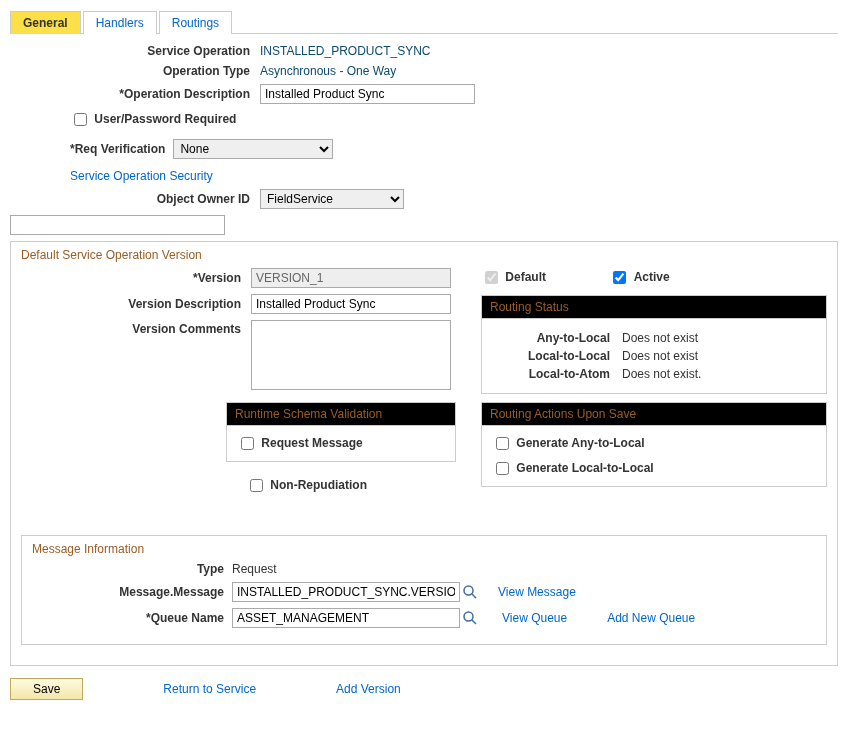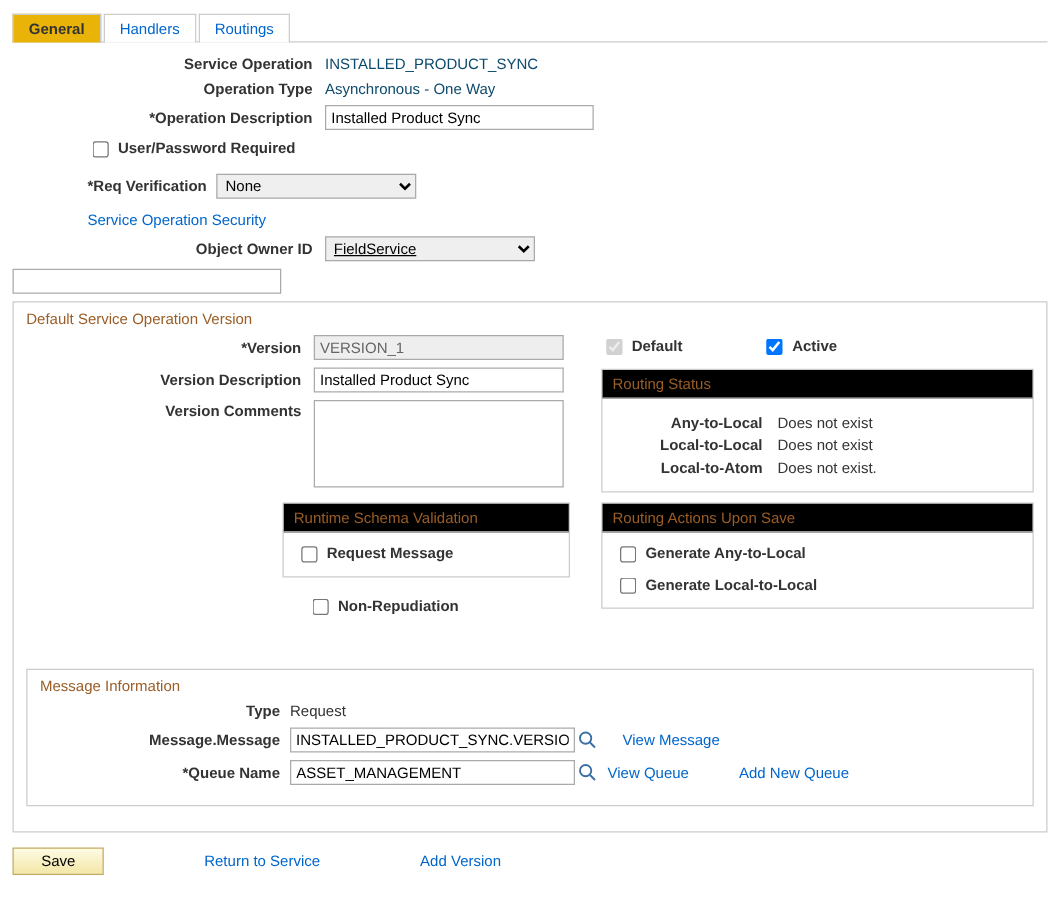--- a/index.html
+++ b/index.html
@@ -23,21 +23,21 @@
     border-bottom: none;
     background: #fff;
     color: #0066cc;
     cursor: pointer;
     font-size: 12px;
     margin-right: 2px;
     position: relative;
     top: 1px;
   }
   .tab.active {
-    background: #eab308;
+    background: #fde047;
     color: #333;
     font-weight: bold;
   }
   .form-section {
     margin-bottom: 6px;
   }
   .row {
     display: flex;
     align-items: center;
     margin-bottom: 6px;
@@ -185,21 +185,21 @@
         </select>
       </div>
       <div>
         <a class="link">Service Operation Security</a>
       </div>
     </div>
   </div>
 
   <div class="row" style="margin-top:6px;">
     <div class="label">Object Owner ID</div>
-    <select style="width:168px;text-decoration:underline;">
+    <select style="width:144px;">
       <option>FieldService</option>
     </select>
   </div>
   <div class="row">
     <input type="text" class="wide" value="" style="">
   </div>
 </div>
 
 <div class="groupbox">
   <div class="grouptitle">Default Service Operation Version</div>
@@ -302,21 +302,21 @@
 
     <div class="msgrow">
       <div class="mlabel">*Queue Name</div>
       <input type="text" class="w230" value="ASSET_MANAGEMENT" style="">
       <span class="lookup">
         <svg viewBox="0 0 16 16">
             <circle cx="6.5" cy="6.5" r="4.5" fill="none" stroke="#3a6ea5" stroke-width="1.5"></circle>
             <line x1="10" y1="10" x2="14" y2="14" stroke="#3a6ea5" stroke-width="1.5"></line>
           </svg>
       </span>
-      <a class="link" style="margin-left:8px;">View Queue</a>
+      <a class="link" style="margin-left:24px;">View Queue</a>
       <a class="link" style="margin-left:40px;">Add New Queue</a>
     </div>
   </div>
 </div>
 
 <div class="bottom-links">
   <button class="save-btn">Save</button>
   <a class="link">Return to Service</a>
   <a class="link">Add Version</a>
 </div>

